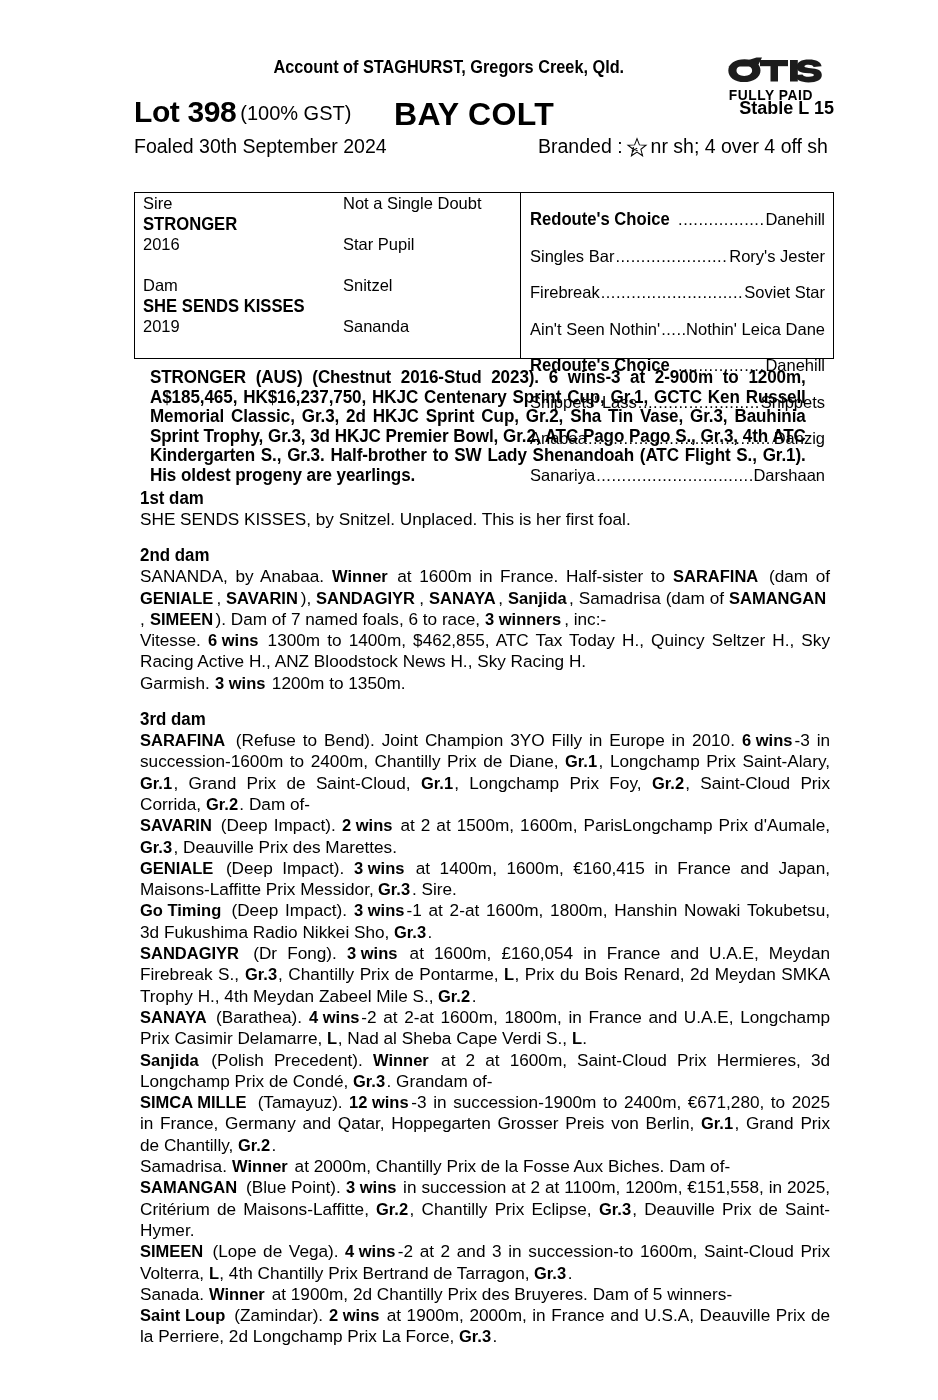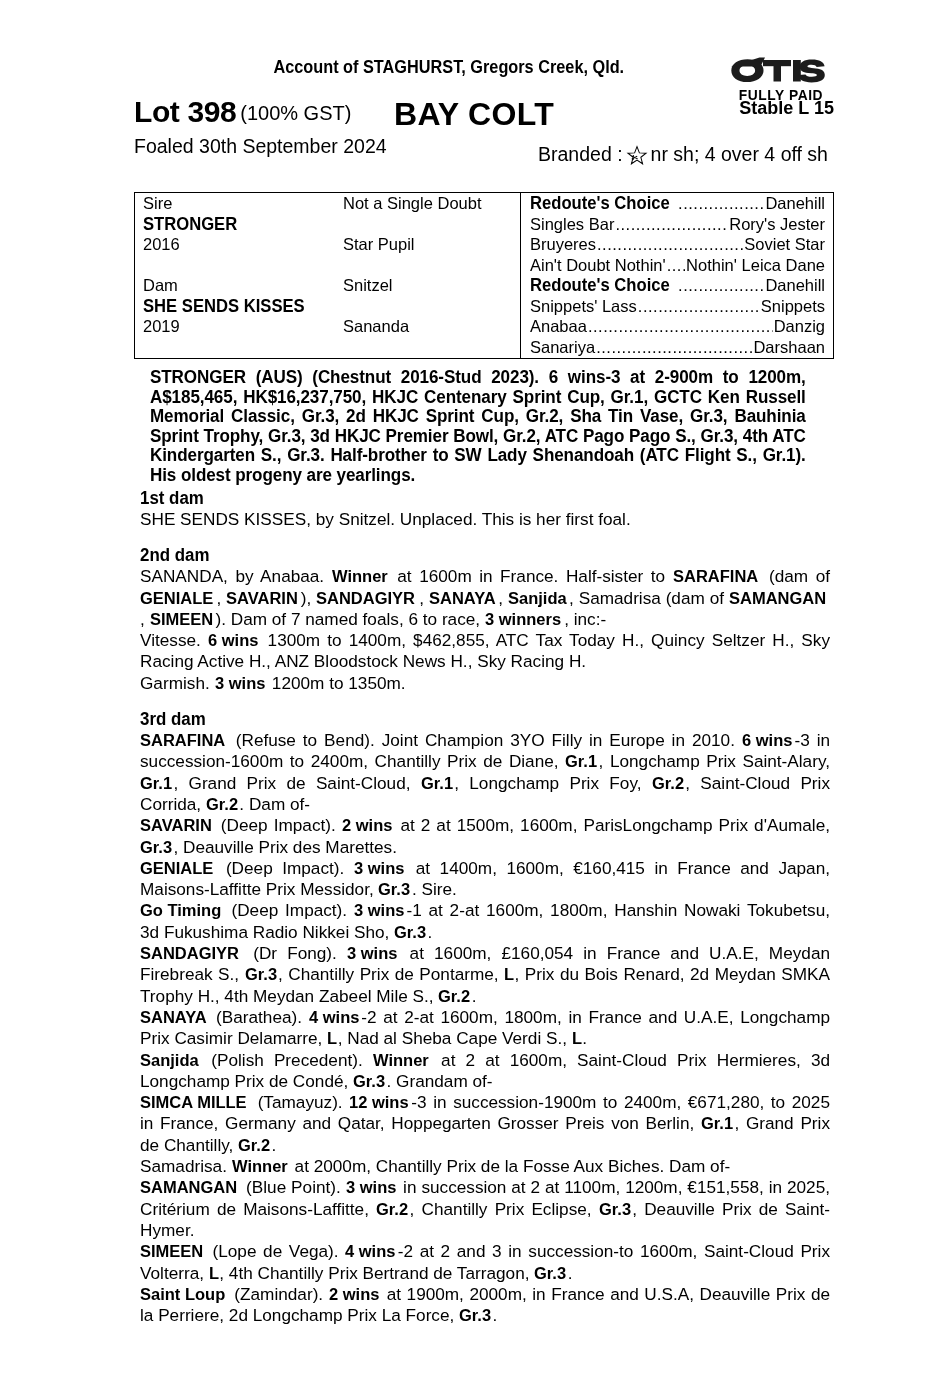--- a/index.html
+++ b/index.html
@@ -38,21 +38,21 @@
     transform-origin: center center;
     letter-spacing: 0px;
     padding-right: 80px;
     white-space: nowrap;
   }
   .logo-block {
     position: absolute;
     right: -2px;
     top: -1px;
     width: 110px;
-    text-align: center;
+    text-align: left;
   }
   .logo-mark {
     display: block;
     height: 34px;
     line-height: 34px;
   }
   .logo-sub {
     display: block;
     font-size: 14.5px;
     font-weight: bold;
@@ -109,21 +109,20 @@
     font-size: 19.5px;
   }
   .foaled { position: absolute; left: 0; top: 0; white-space: nowrap; }
   .branded {
     position: absolute;
     left: 404px;
     top: 0;
     white-space: nowrap;
     display: flex;
     align-items: center;
-    margin-top: 8px;
   }
   .brand-star {
     display: inline-block;
     width: 22px;
     height: 22px;
     margin: 0 3px 0 3px;
     position: relative;
     top: 1px;
   }
 
@@ -174,20 +173,21 @@
     font-size: 17.5px;
     font-family: "Liberation Sans Narrow", "Liberation Sans", sans-serif;
     transform: scaleX(0.95);
     transform-origin: left center;
     display: inline-block;
   }
   .dotrow {
     display: flex;
     align-items: baseline;
     width: 100%;
+    margin-top: 16px;
   }
   .dot-a { flex: 0 0 auto; }
   .dot-a.bold { font-weight: bold; }
   .dot-fill {
     flex: 1 1 auto;
     overflow: hidden;
     white-space: nowrap;
     margin: 0 1px;
     letter-spacing: 0.5px;
     font-size: 16.5px;
@@ -332,28 +332,28 @@
         </div>
       <div class="ped-row">
           <span class="dotrow">
             <span class="dot-a">Singles Bar</span>
             <span class="dot-fill">..................................................................</span>
             <span class="dot-b">Rory's Jester</span>
           </span>
         </div>
       <div class="ped-row">
           <span class="dotrow">
-            <span class="dot-a">Bruyeres</span>
+            <span class="dot-a">Firebreak</span>
             <span class="dot-fill">..................................................................</span>
             <span class="dot-b">Soviet Star</span>
           </span>
         </div>
       <div class="ped-row">
           <span class="dotrow">
-            <span class="dot-a">Ain't Doubt Nothin'</span>
+            <span class="dot-a">Ain't Seen Nothin'</span>
             <span class="dot-fill">..................................................................</span>
             <span class="dot-b">Nothin' Leica Dane</span>
           </span>
         </div>
       <div class="ped-row">
           <span class="dotrow">
             <span class="dot-a bold ped-name">Redoute's Choice</span>
             <span class="dot-fill">..................................................................</span>
             <span class="dot-b">Danehill</span>
           </span>
@@ -417,17 +417,18 @@
     <p class="blk ind3"><span class="bn">Sanjida</span><span> (Polish Precedent). </span><span class="bn">Winner</span><span> at 2 at 1600m, Saint-Cloud Prix Hermieres, 3d Longchamp Prix de Condé, </span><span class="bn">Gr.3</span><span>. Grandam of-</span></p>
 
     <p class="blk ind4"><span class="bn">SIMCA MILLE</span><span> (Tamayuz). </span><span class="bn">12 wins</span><span>-3 in succession-1900m to 2400m, €671,280, to 2025 in France, Germany and Qatar, Hoppegarten Grosser Preis von Berlin, </span><span class="bn">Gr.1</span><span>, Grand Prix de Chantilly, </span><span class="bn">Gr.2</span><span>.</span></p>
 
     <p class="blk ind2"><span>Samadrisa. </span><span class="bn">Winner</span><span> at 2000m, Chantilly Prix de la Fosse Aux Biches. Dam of-</span></p>
 
     <p class="blk ind3"><span class="bn">SAMANGAN</span><span> (Blue Point). </span><span class="bn">3 wins</span><span> in succession at 2 at 1100m, 1200m, €151,558, in 2025, Critérium de Maisons-Laffitte, </span><span class="bn">Gr.2</span><span>, Chantilly Prix Eclipse, </span><span class="bn">Gr.3</span><span>, Deauville Prix de Saint-Hymer.</span></p>
 
     <p class="blk ind3"><span class="bn">SIMEEN</span><span> (Lope de Vega). </span><span class="bn">4 wins</span><span>-2 at 2 and 3 in succession-to 1600m, Saint-Cloud Prix Volterra, </span><span class="bn">L</span><span>, 4th Chantilly Prix Bertrand de Tarragon, </span><span class="bn">Gr.3</span><span>.</span></p>
 
+    <p class="blk ind2"><span>Sanada. </span><span class="bn">Winner</span><span> at 1900m, 2d Chantilly Prix des Bruyeres. Dam of 5 winners-</span></p>
 
     <p class="blk ind3"><span class="bn">Saint Loup</span><span> (Zamindar). </span><span class="bn">2 wins</span><span> at 1900m, 2000m, in France and U.S.A, Deauville Prix de la Perriere, 2d Longchamp Prix La Force, </span><span class="bn">Gr.3</span><span>.</span></p>
 
   </div>
 </div>
 
 </body></html>

